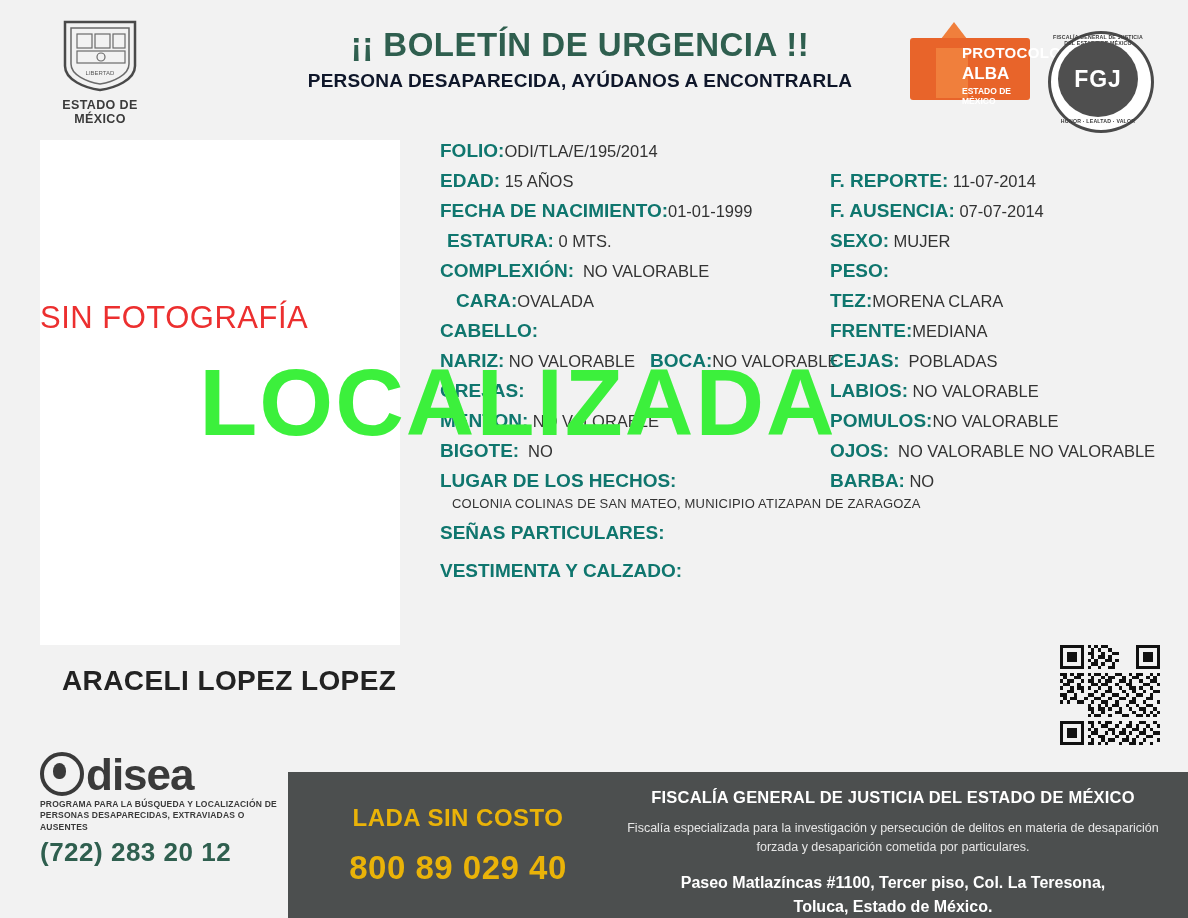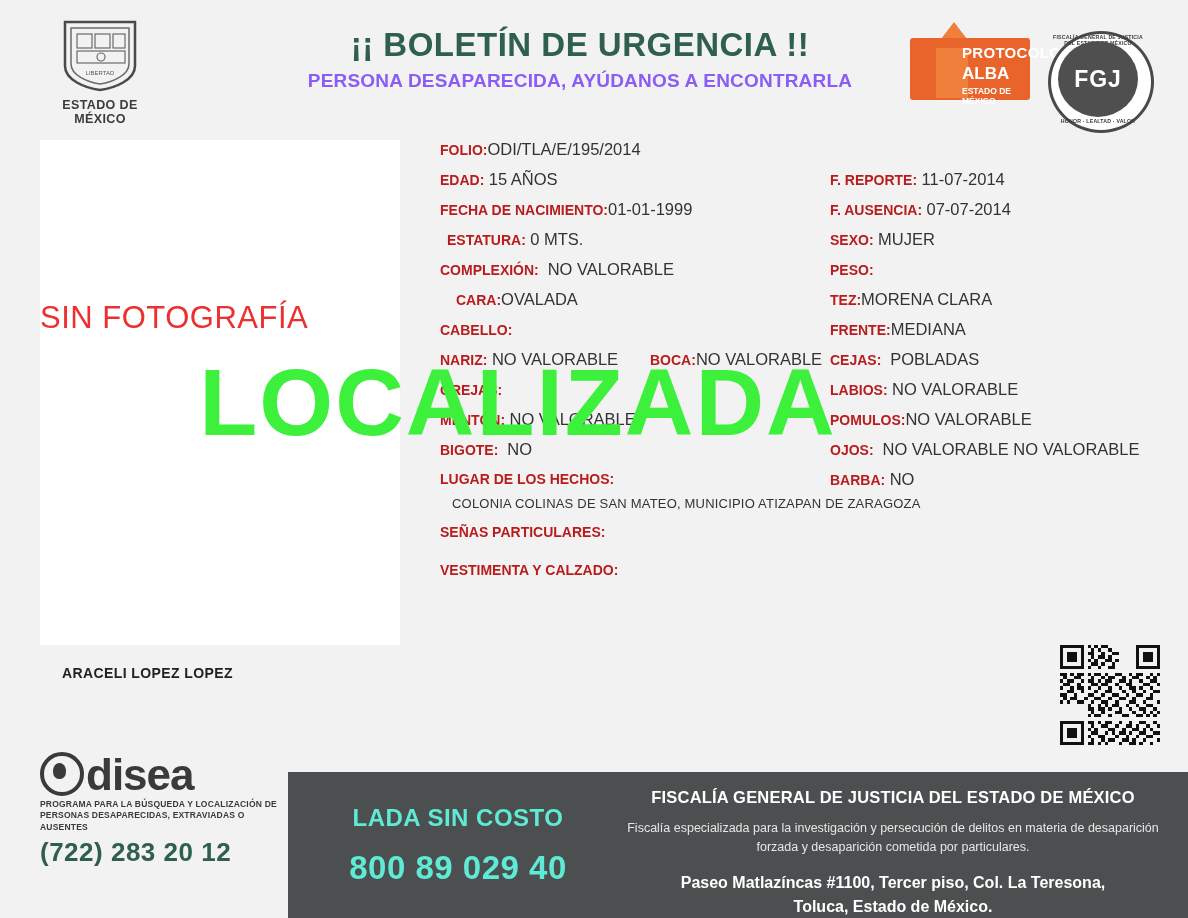--- a/index.html
+++ b/index.html
@@ -27,21 +27,21 @@
     margin-top:6px;
   }
   .title-block{
     position:absolute;left:250px;top:26px;width:660px;text-align:center;
   }
   .title-main{
     font-size:33px;font-weight:bold;color:#2f5f4f;letter-spacing:.5px;
     white-space:nowrap;
   }
   .title-sub{
-    font-size:19px;font-weight:bold;color:#8b5cf6;margin-top:6px;
+    font-size:19px;font-weight:bold;color:#0f172a;margin-top:6px;
     letter-spacing:.2px;white-space:nowrap;
   }
   
   .alba{
     position:absolute;left:910px;top:20px;width:120px;height:92px;
   }
   .alba-bg{
     position:absolute;left:0;top:18px;width:120px;height:62px;
     background:#e8642a;border-radius:3px;
   }
@@ -89,31 +89,31 @@
   .photo-box{
     position:absolute;left:40px;top:140px;width:360px;height:505px;
     background:#fff;
   }
   .photo-text{
     position:absolute;left:0;top:160px;width:360px;text-align:left;
     font-size:31px;color:#ec2f2f;letter-spacing:.5px;
   }
   .person-name{
     position:absolute;left:62px;top:665px;
-    font-size:14px;font-weight:bold;color:#222;letter-spacing:.4px;
+    font-size:28px;font-weight:bold;color:#222;letter-spacing:.4px;
   }
 
   
   .fields{
     position:absolute;left:440px;top:140px;width:750px;
   }
   .row{
     position:relative;height:30px;
   }
-  .lbl{font-weight:bold;font-size:14px;color:#b91c1c;}
+  .lbl{font-weight:bold;font-size:19px;color:#0f766e;}
   .val{font-size:16.5px;color:#333;}
   .col-left{position:absolute;left:0;top:0;}
   .col-mid{position:absolute;left:210px;top:0;}
   .col-right{position:absolute;left:390px;top:0;}
   .lugar-val{
     position:absolute;left:12px;top:26px;font-size:13px;color:#333;letter-spacing:.2px;
   }
 
   
   .watermark{
@@ -149,21 +149,21 @@
     margin-top:2px;letter-spacing:.2px;
   }
   .odisea-phone{
     font-size:26px;font-weight:bold;color:#2f5f4f;margin-top:4px;letter-spacing:.5px;
   }
   .footer-bar{
     position:absolute;left:288px;top:772px;width:900px;height:146px;
     background:#4c4f4f;
   }
   .lada{
-    position:absolute;left:20px;top:32px;width:300px;text-align:center;color:#5eead4;
+    position:absolute;left:20px;top:32px;width:300px;text-align:center;color:#eab308;
   }
   .lada-t{font-size:24px;font-weight:bold;letter-spacing:.5px;}
   .lada-n{font-size:33px;font-weight:bold;margin-top:17px;letter-spacing:.5px;}
   .fisc{
     position:absolute;left:320px;top:16px;width:570px;text-align:center;color:#fff;
   }
   .fisc-t{font-size:16.5px;font-weight:bold;letter-spacing:.2px;}
   .fisc-d{font-size:12.5px;margin-top:12px;line-height:1.5;color:#e6e6e6;}
   .fisc-a{font-size:16px;font-weight:bold;margin-top:14px;line-height:1.5;}
 </style>

